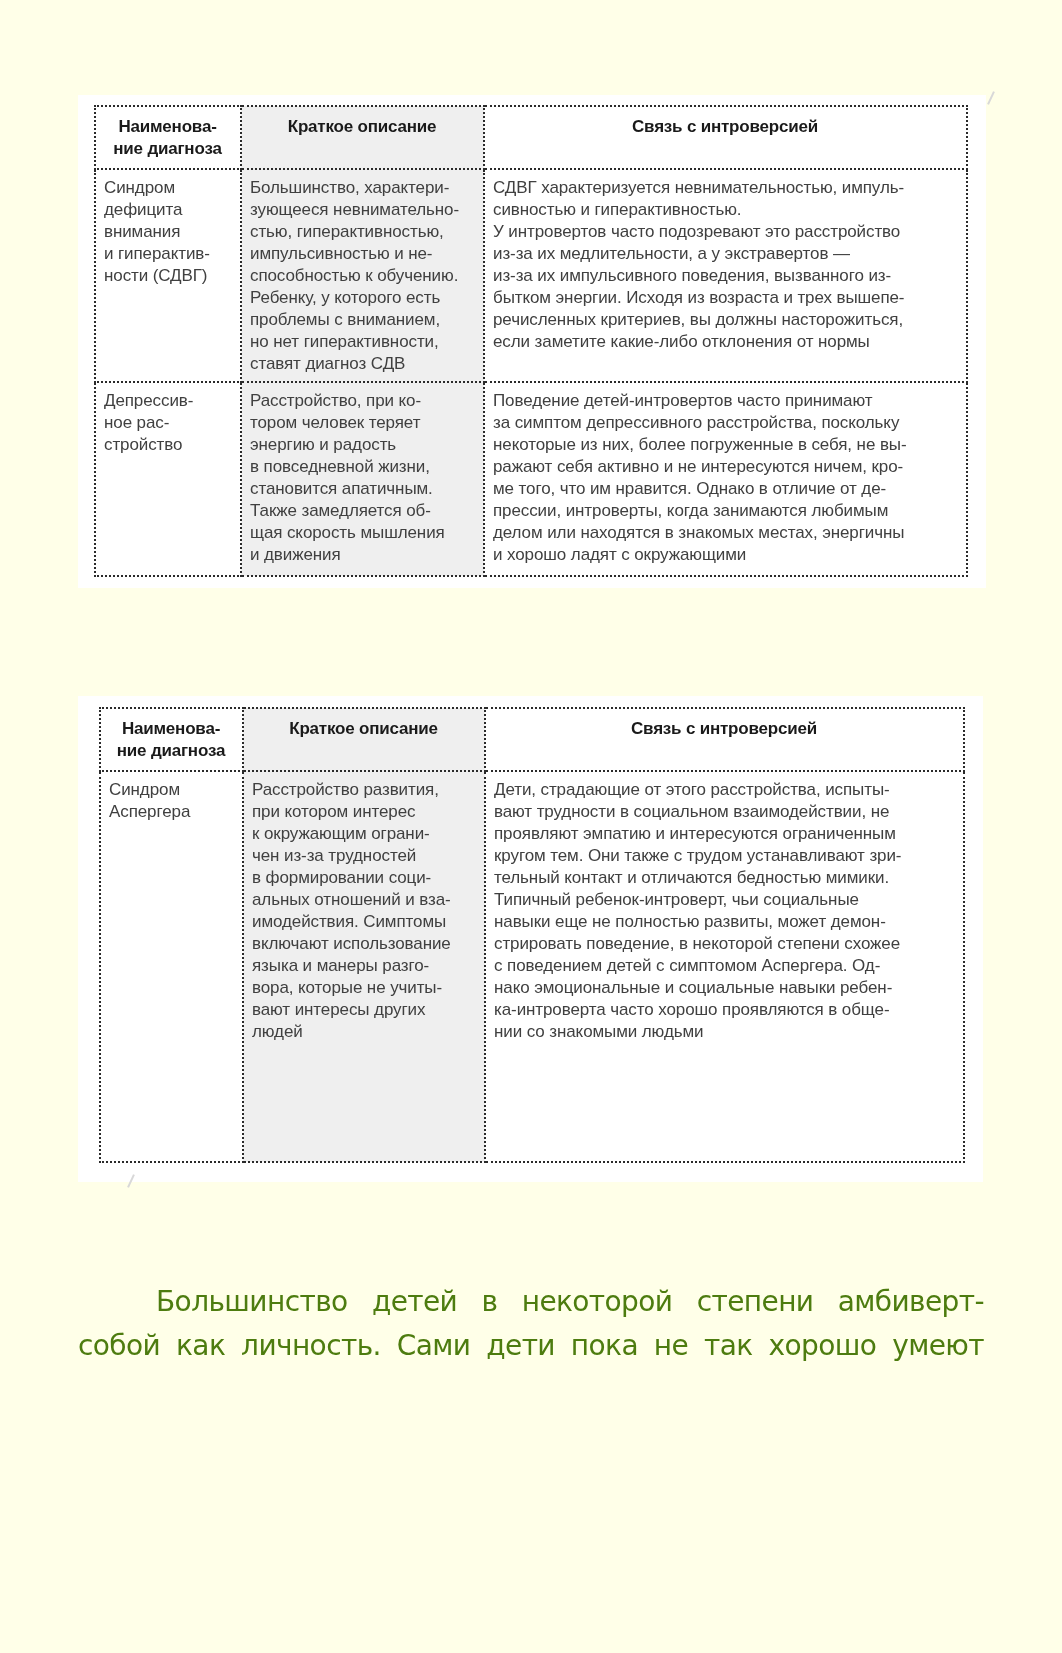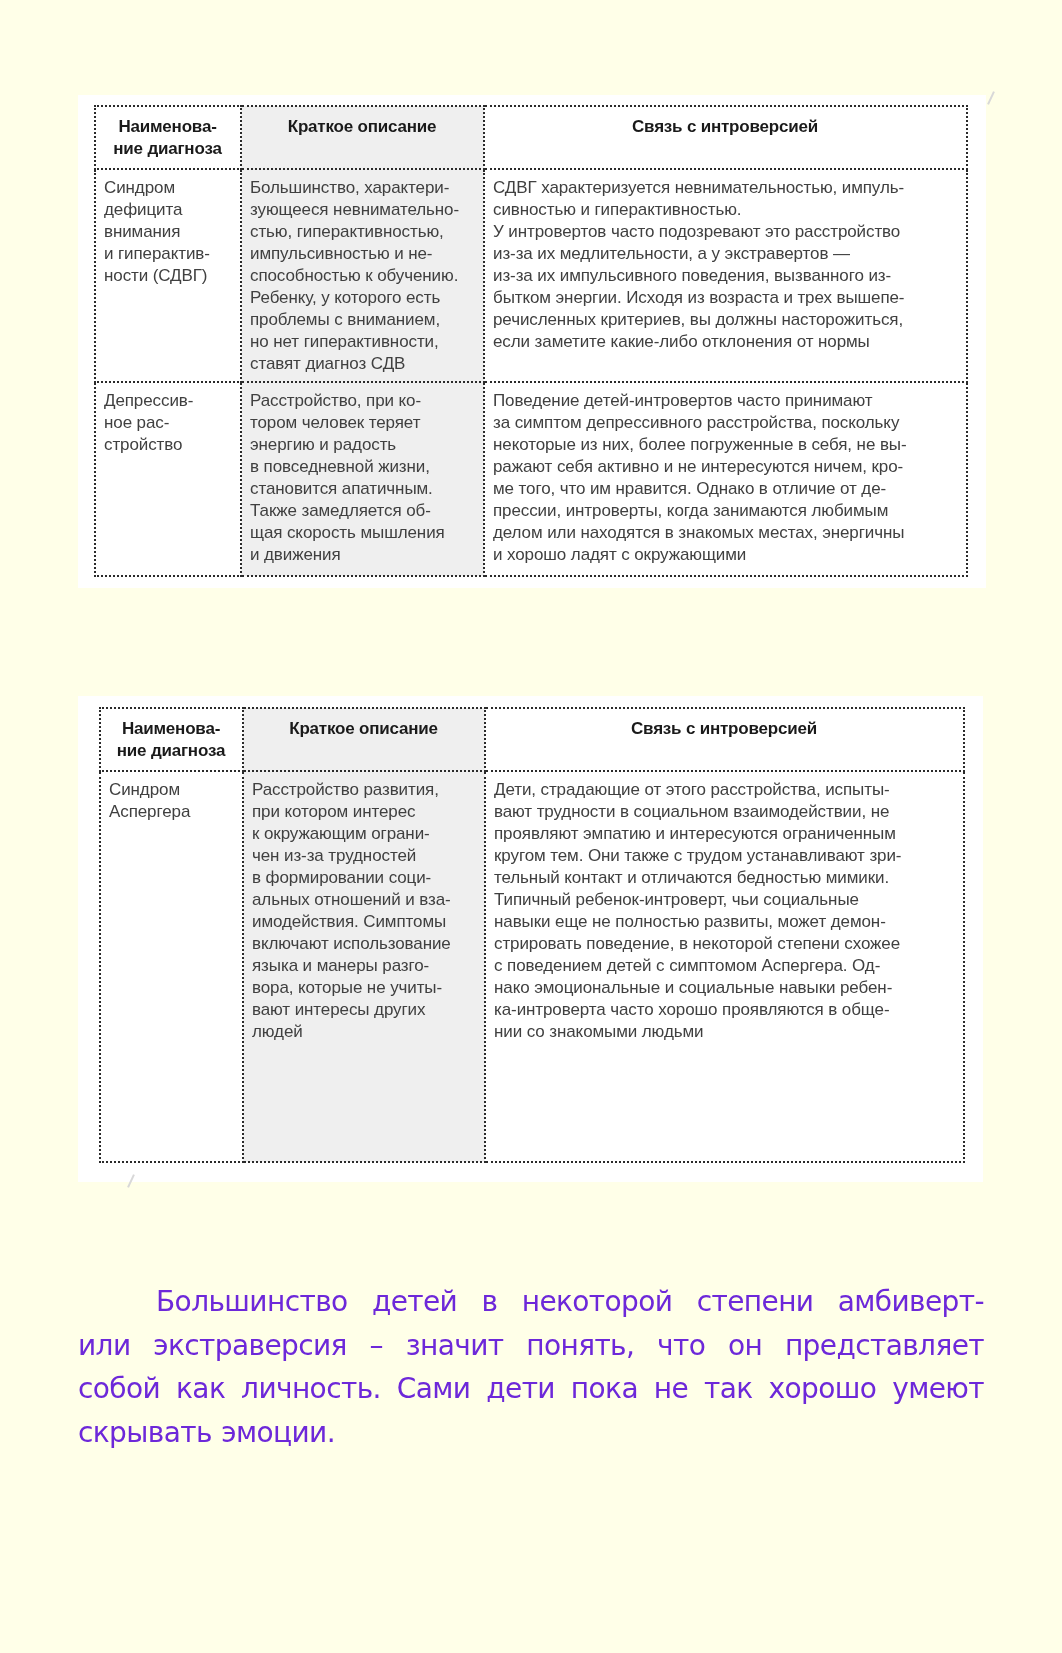--- a/index.html
+++ b/index.html
@@ -64,21 +64,21 @@
   #table-2 tr.head { height: 60px; }
 
   .body-text {
     position: absolute;
     left: 78px;
     top: 1280px;
     width: 906px;
     font-family: "DejaVu Sans", sans-serif;
     font-size: 28px;
     line-height: 43.5px;
-    color: #6d28d9;
+    color: #4d7c0f;
     text-align: justify;
     letter-spacing: -0.6px;
     word-spacing: 1px;
   }
   .body-text .pline {
     display: block;
     text-align: justify;
     text-align-last: justify;
     white-space: nowrap;
   }
@@ -230,16 +230,14 @@
             <span class="line">нии со знакомыми людьми</span>
           </td>
     </tr>
   </tbody>
     </table>
   <div class="glare" style="left:52px; bottom:-6px;"></div>
 </div>
 
 <div class="body-text">
   <span class="pline first">Большинство детей в некоторой степени амбиверт-</span>
-  <span class="pline">или экстраверсия – значит понять, что он представляет</span>
   <span class="pline">собой как личность. Сами дети пока не так хорошо умеют</span>
-  <span class="pline last">скрывать эмоции.</span>
 </div>
 
 </body></html>

